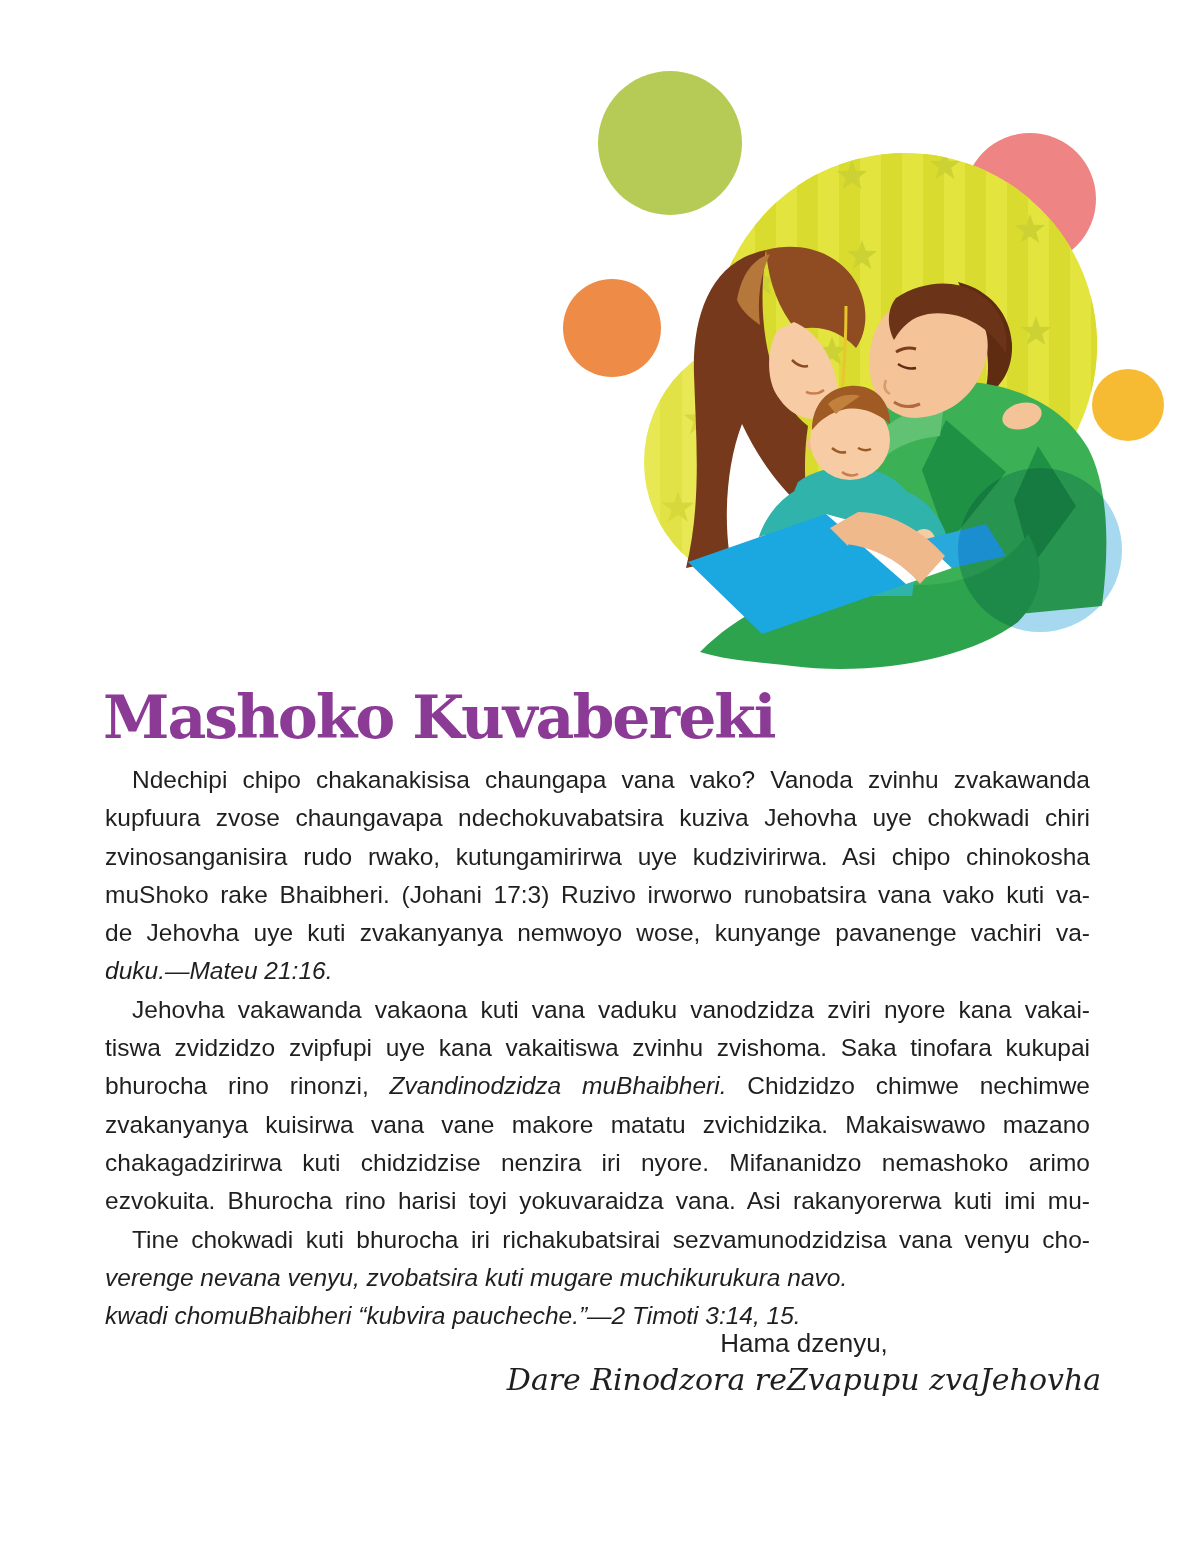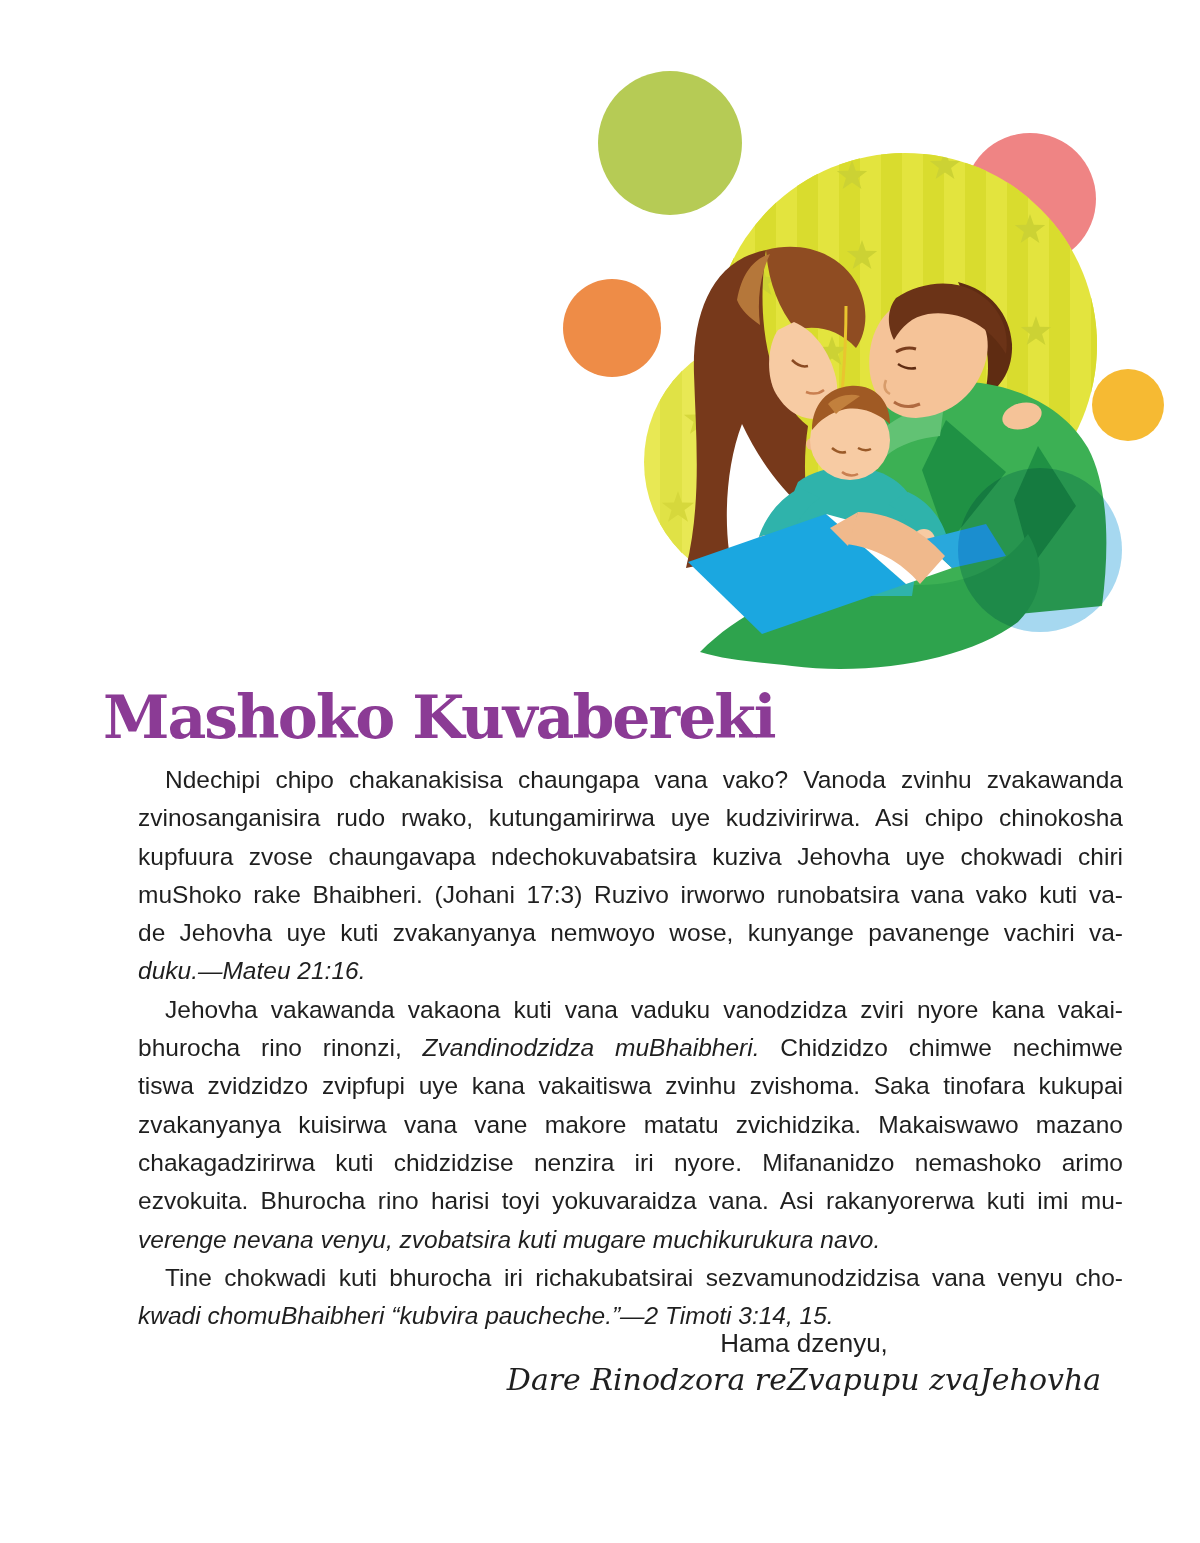--- a/index.html
+++ b/index.html
@@ -22,21 +22,20 @@
     letter-spacing:-2px;
     color:#8b3b95;
     white-space:nowrap;
   }
   .bodytext{
     position:absolute;
     left:105px;top:761px;
     width:985px;
     font-size:24.5px;
     line-height:38.3px;
-    margin-left:33px;
   }
   .ln{text-align:justify;text-align-last:justify;}
   .ln.end{text-align:left;text-align-last:left;font-style:italic;}
   .ln.ind{text-indent:27px;}
   .it{font-style:italic;}
   .salutation{
     position:absolute;
     top:1328px;left:404px;width:800px;
     text-align:center;
     font-size:26px;
@@ -169,34 +168,34 @@
       </g>
     </g>
 
     <circle cx="1040" cy="550" r="82" fill="#a6d8f0" style="mix-blend-mode:multiply"></circle>
   </svg>
 
   <h1 class="heading">Mashoko Kuvabereki</h1>
 
   <div class="bodytext">
     <div class="ln ind">Ndechipi chipo chakanakisisa chaungapa vana vako? Vanoda zvinhu zvakawanda</div>
+    <div class="ln">kupfuura zvose chaungavapa ndechokuvabatsira kuziva Jehovha uye chokwadi chiri</div>
     <div class="ln">zvinosanganisira rudo rwako, kutungamirirwa uye kudzivirirwa. Asi chipo chinokosha</div>
-    <div class="ln">kupfuura zvose chaungavapa ndechokuvabatsira kuziva Jehovha uye chokwadi chiri</div>
     <div class="ln">muShoko rake Bhaibheri. (Johani 17:3) Ruzivo irworwo runobatsira vana vako kuti va-</div>
     <div class="ln">de Jehovha uye kuti zvakanyanya nemwoyo wose, kunyange pavanenge vachiri va-</div>
     <div class="ln end">duku.—Mateu 21:16.</div>
 
     <div class="ln ind">Jehovha vakawanda vakaona kuti vana vaduku vanodzidza zviri nyore kana vakai-</div>
+    <div class="ln">tiswa zvidzidzo zvipfupi uye kana vakaitiswa zvinhu zvishoma. Saka tinofara kukupai</div>
     <div class="ln"><span>bhurocha rino rinonzi, </span><span class="it">Zvandinodzidza muBhaibheri.</span><span> Chidzidzo chimwe nechimwe</span></div>
-    <div class="ln">tiswa zvidzidzo zvipfupi uye kana vakaitiswa zvinhu zvishoma. Saka tinofara kukupai</div>
     <div class="ln">zvakanyanya kuisirwa vana vane makore matatu zvichidzika. Makaiswawo mazano</div>
     <div class="ln">chakagadzirirwa kuti chidzidzise nenzira iri nyore. Mifananidzo nemashoko arimo</div>
     <div class="ln">ezvokuita. Bhurocha rino harisi toyi yokuvaraidza vana. Asi rakanyorerwa kuti imi mu-</div>
+    <div class="ln ind">Tine chokwadi kuti bhurocha iri richakubatsirai sezvamunodzidzisa vana venyu cho-</div>
+
     <div class="ln end">verenge nevana venyu, zvobatsira kuti mugare muchikurukura navo.</div>
-
-    <div class="ln ind">Tine chokwadi kuti bhurocha iri richakubatsirai sezvamunodzidzisa vana venyu cho-</div>
     <div class="ln end">kwadi chomuBhaibheri “kubvira paucheche.”—2 Timoti 3:14, 15.</div>
   </div>
 
   <div class="salutation">Hama dzenyu,</div>
   <div class="signature">Dare Rinodzora reZvapupu zvaJehovha</div>
 
 </div>
 
 </body></html>

